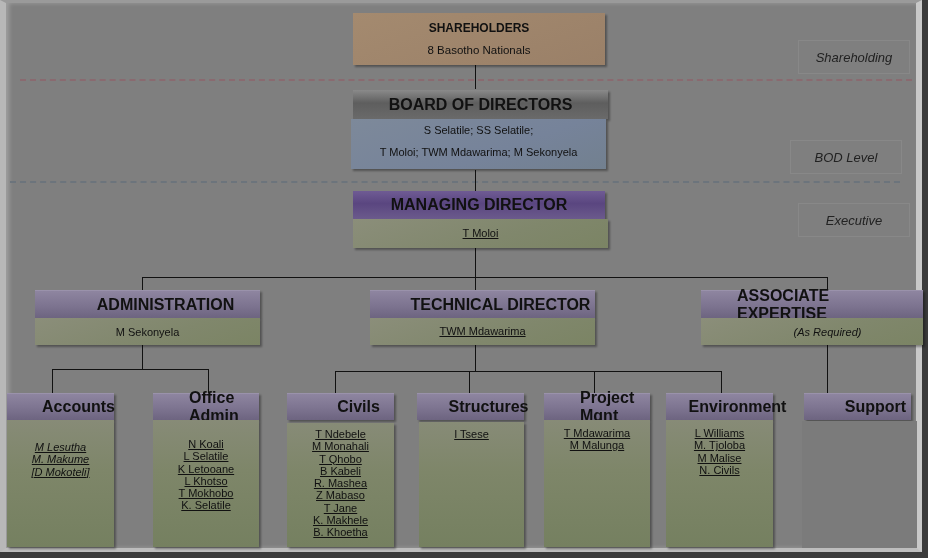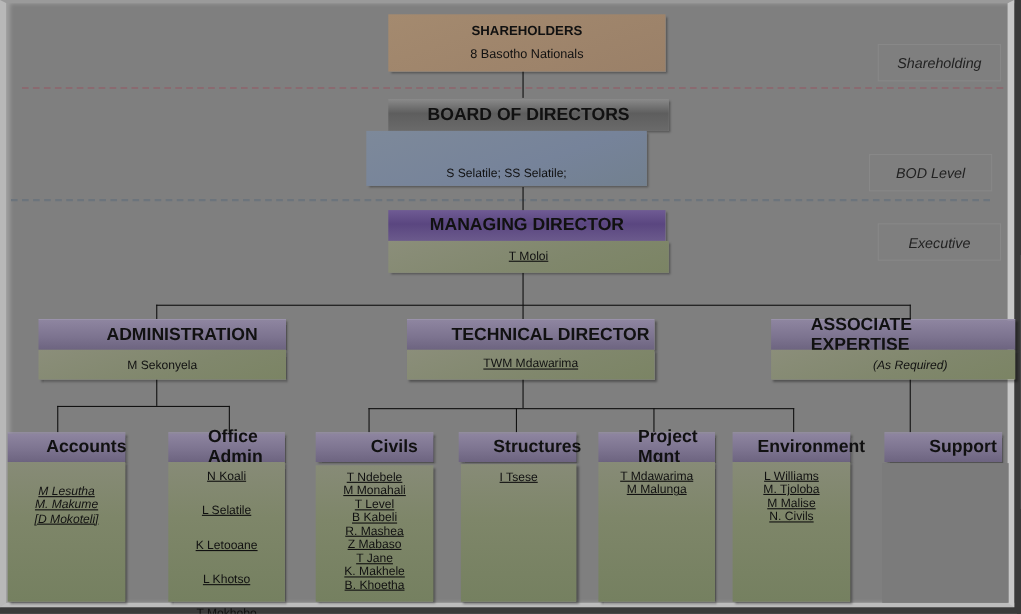--- a/index.html
+++ b/index.html
@@ -122,22 +122,23 @@
 <div class="line-v" style="left:827px; top:345px; height:48px;"></div>
 
 <div class="box-body body-orange" style="left:353px; top:13px; width:252px; height:52px;">
   <div class="sh-title">SHAREHOLDERS</div>
   <div class="sh-sub">8 Basotho Nationals</div>
 </div>
 
 <div class="box-head head-dark" style="left:353px; top:90px; width:255px; height:29px;">
   <span>BOARD OF DIRECTORS</span>
 </div>
-<div class="box-body body-blue" style="left:333px; top:119px; width:255px; height:50px; justify-content:flex-end;">
+<div class="box-body body-blue" style="left:351px; top:119px; width:255px; height:50px; justify-content:flex-start;">
   <div style="line-height:22px;">S Selatile; SS Selatile;</div>
+  <div style="line-height:22px;">T Moloi; TWM Mdawarima; M Sekonyela</div>
 </div>
 
 <div class="box-head head-purple-strong" style="left:353px; top:191px; width:252px; height:28px;">
   <span>MANAGING DIRECTOR</span>
 </div>
 <div class="box-body body-green" style="left:353px; top:219px; width:255px; height:29px; justify-content:center;">
   <span class="name-link">T Moloi</span>
 </div>
 
 <div class="box-head head-purple" style="left:35px; top:290px; width:225px; height:28px;">
@@ -166,36 +167,36 @@
 </div>
 <div class="box-body body-green-list" style="left:7px; top:420px; width:107px; height:127px; padding-top:21px;font-style:italic;">
   <span class="name-link">M Lesutha</span>
   <span class="name-link">M. Makume</span>
   <span class="name-link">[D Mokoteli]</span>
 </div>
 
 <div class="box-head head-purple" style="left:153px; top:393px; width:106px; height:27px;">
   <span>Office Admin</span>
 </div>
-<div class="box-body body-green-list" style="left:153px; top:420px; width:106px; height:127px; padding-top:7px;gap:19px;">
+<div class="box-body body-green-list" style="left:153px; top:420px; width:106px; height:127px; padding-top:18px;">
   <span class="name-link">N Koali</span>
   <span class="name-link">L Selatile</span>
   <span class="name-link">K Letooane</span>
   <span class="name-link">L Khotso</span>
   <span class="name-link">T Mokhobo</span>
   <span class="name-link">K. Selatile</span>
 </div>
 
 <div class="box-head head-purple" style="left:287px; top:393px; width:107px; height:27px;">
   <span>Civils</span>
 </div>
 <div class="box-body body-green-list" style="left:287px; top:423px; width:107px; height:124px; padding-top:5px;">
   <span class="name-link">T Ndebele</span>
   <span class="name-link">M Monahali</span>
-  <span class="name-link">T Level</span>
+  <span class="name-link">T Qhobo</span>
   <span class="name-link">B Kabeli</span>
   <span class="name-link">R. Mashea</span>
   <span class="name-link">Z Mabaso</span>
   <span class="name-link">T Jane</span>
   <span class="name-link">K. Makhele</span>
   <span class="name-link">B. Khoetha</span>
 </div>
 
 <div class="box-head head-purple" style="left:417px; top:393px; width:107px; height:27px;">
   <span>Structures</span>

